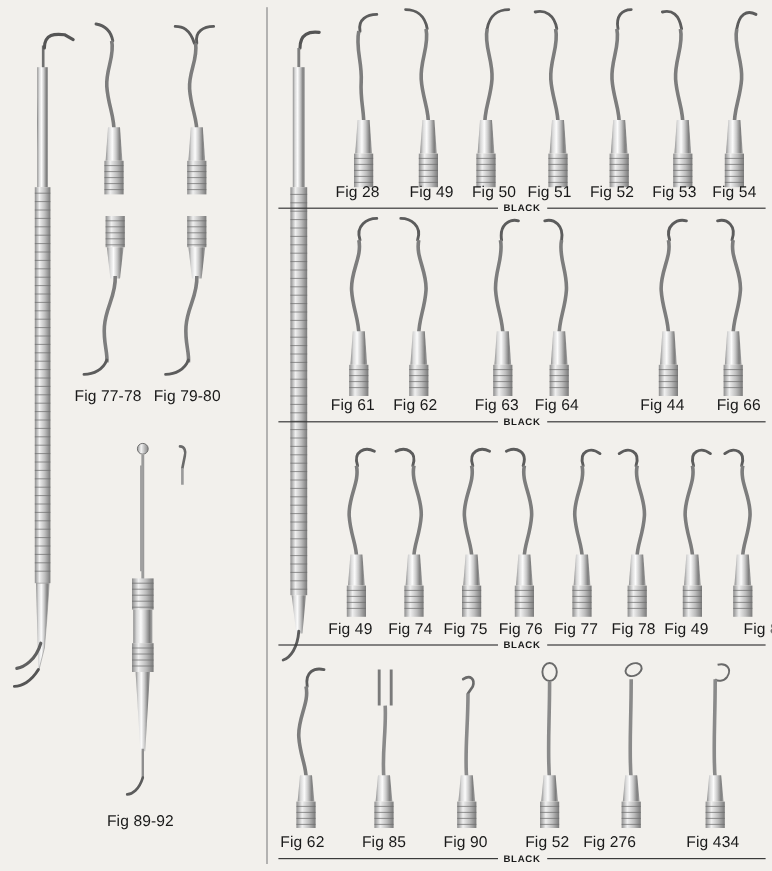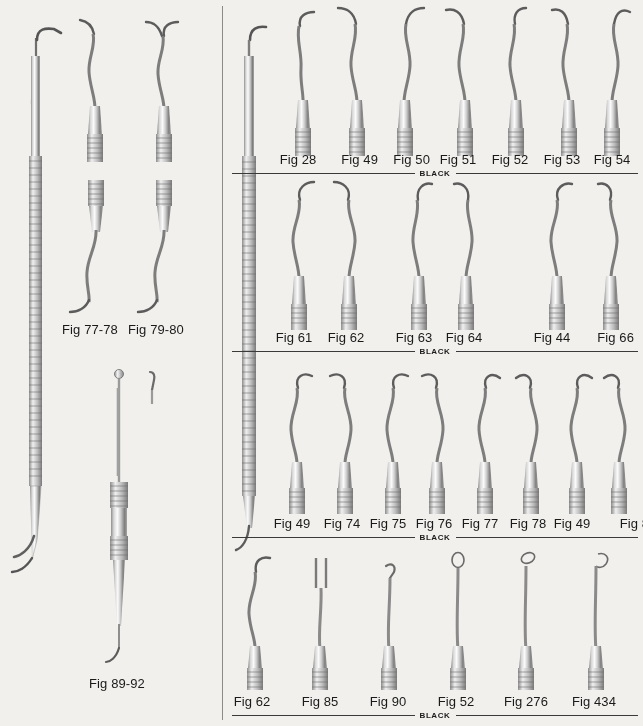--- a/index.html
+++ b/index.html
@@ -763,21 +763,21 @@
         <line x1="16" y1="134" x2="32" y2="134"></line>
           <line x1="16" y1="139" x2="32" y2="139"></line>
       </g>
     </svg>
   </div>
 
   <div class="label" style="left:226px;top:694px;width:52px;">Fig 62</div>
   <div class="label" style="left:294px;top:694px;width:52px;">Fig 85</div>
   <div class="label" style="left:362px;top:694px;width:52px;">Fig 90</div>
   <div class="label" style="left:430px;top:694px;width:52px;">Fig 52</div>
-  <div class="label" style="left:498px;top:694px;width:56px;">Fig 276</div>
+  <div class="label" style="left:480px;top:694px;width:56px;">Fig 276</div>
   <div class="label" style="left:566px;top:694px;width:56px;">Fig 434</div>
 
   <div class="blackrule" style="left:232px;top:710px;width:406px;">
     <span class="ln"></span>
     <span class="tx">BLACK</span>
     <span class="ln"></span>
   </div>
 
 </div>
 

